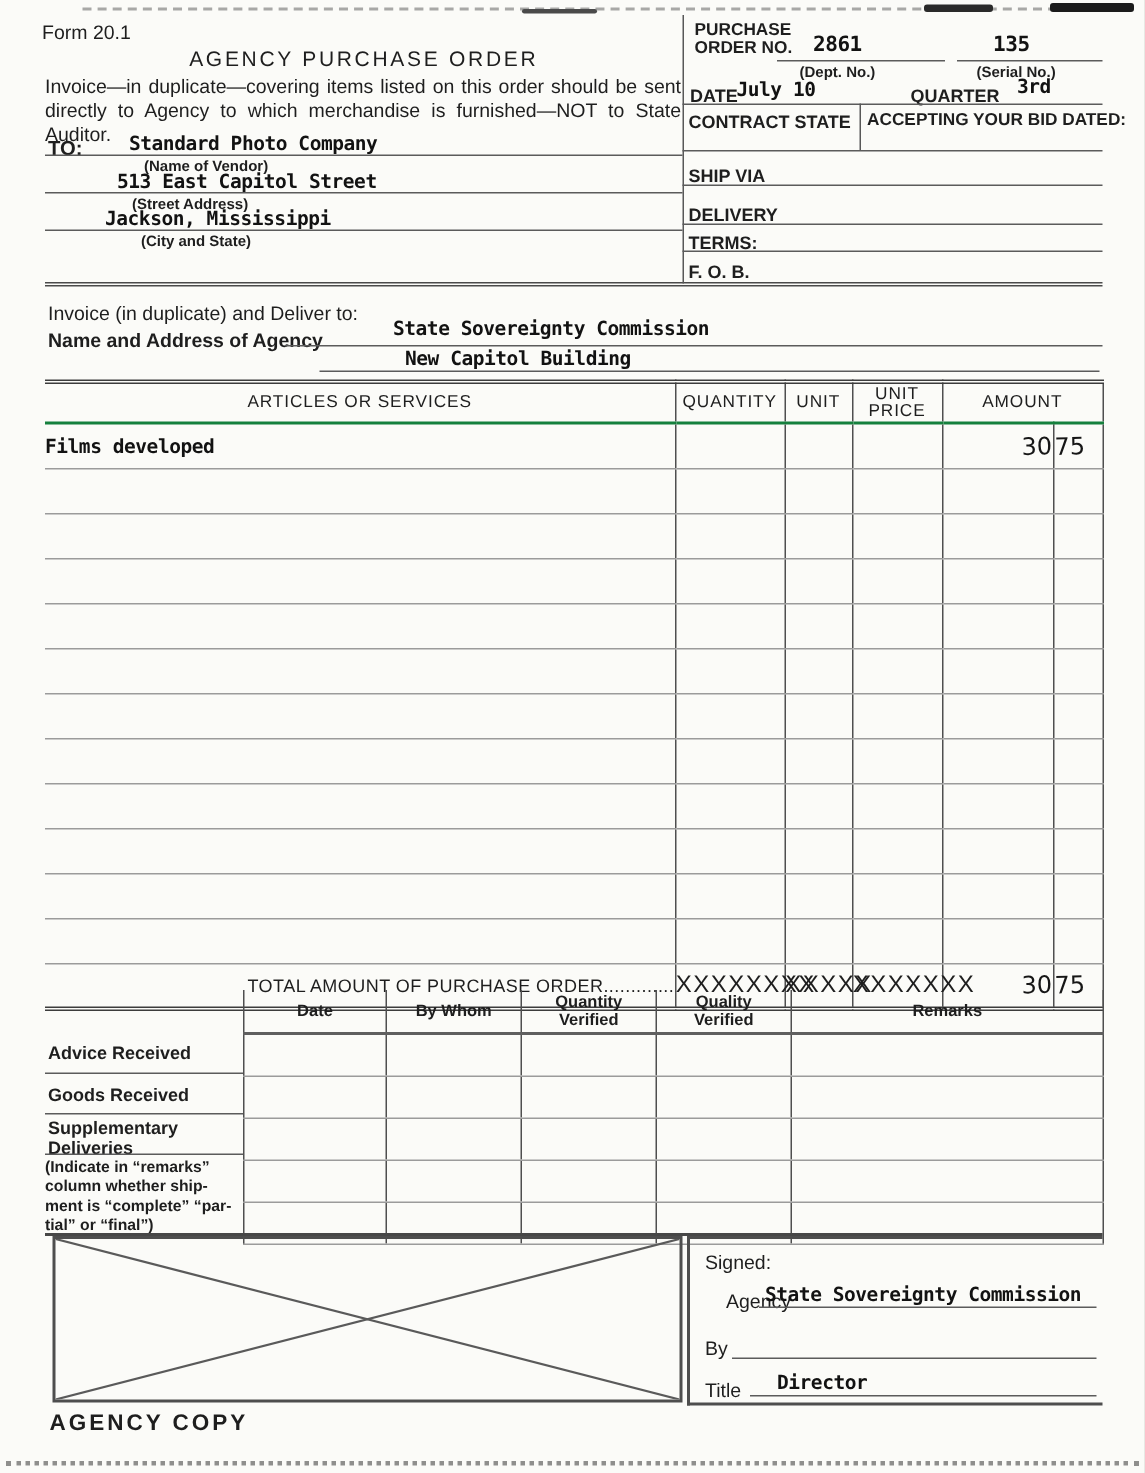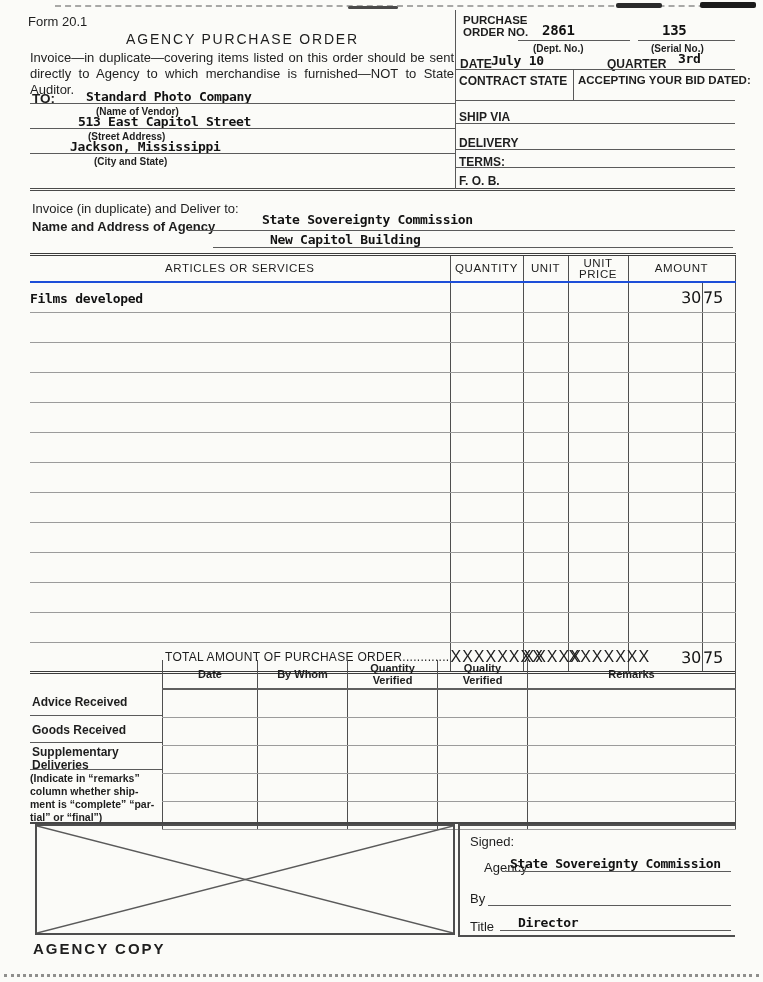--- a/index.html
+++ b/index.html
@@ -27,21 +27,21 @@
   }
   .form-subtitle { font-size:14px; letter-spacing:1.8px; white-space:nowrap; }
   .para { font-size:13px; line-height:16px; text-align:justify; }
   .double-rule { position:absolute; height:0; border-top:3px double #4a4a4a; }
 
   
   table.items { border-collapse:collapse; table-layout:fixed; width:705px;
     border-top:3px double #3c3c3c; border-bottom:3px double #3c3c3c; }
   table.items th { font-size:11.5px; font-weight:normal; letter-spacing:0.6px;
     text-align:center; vertical-align:middle; height:25px; line-height:11px;
-    border-bottom:2px solid #1d4ed8; padding:0; }
+    border-bottom:2px solid #15803d; padding:0; }
   table.items td { height:29px; padding:0; vertical-align:middle; }
   table.items .bl { border-left:1px solid #4f4f4f; }
   table.items .br { border-right:1px solid #4f4f4f; }
   table.items tbody td { border-bottom:1px solid #9b9b9b; }
   table.items tr.total-row td { border-bottom:none; height:28px; }
   td.desc-cell { padding-left:28px; }
   td.amt-d { text-align:right; padding-right:12px; }
   td.amt-c { padding-left:3px; }
   .total-label { font-size:12px; letter-spacing:0.3px; text-align:right; padding-right:4px; white-space:nowrap; }
   .xxx { font-size:16px; letter-spacing:1px; }

